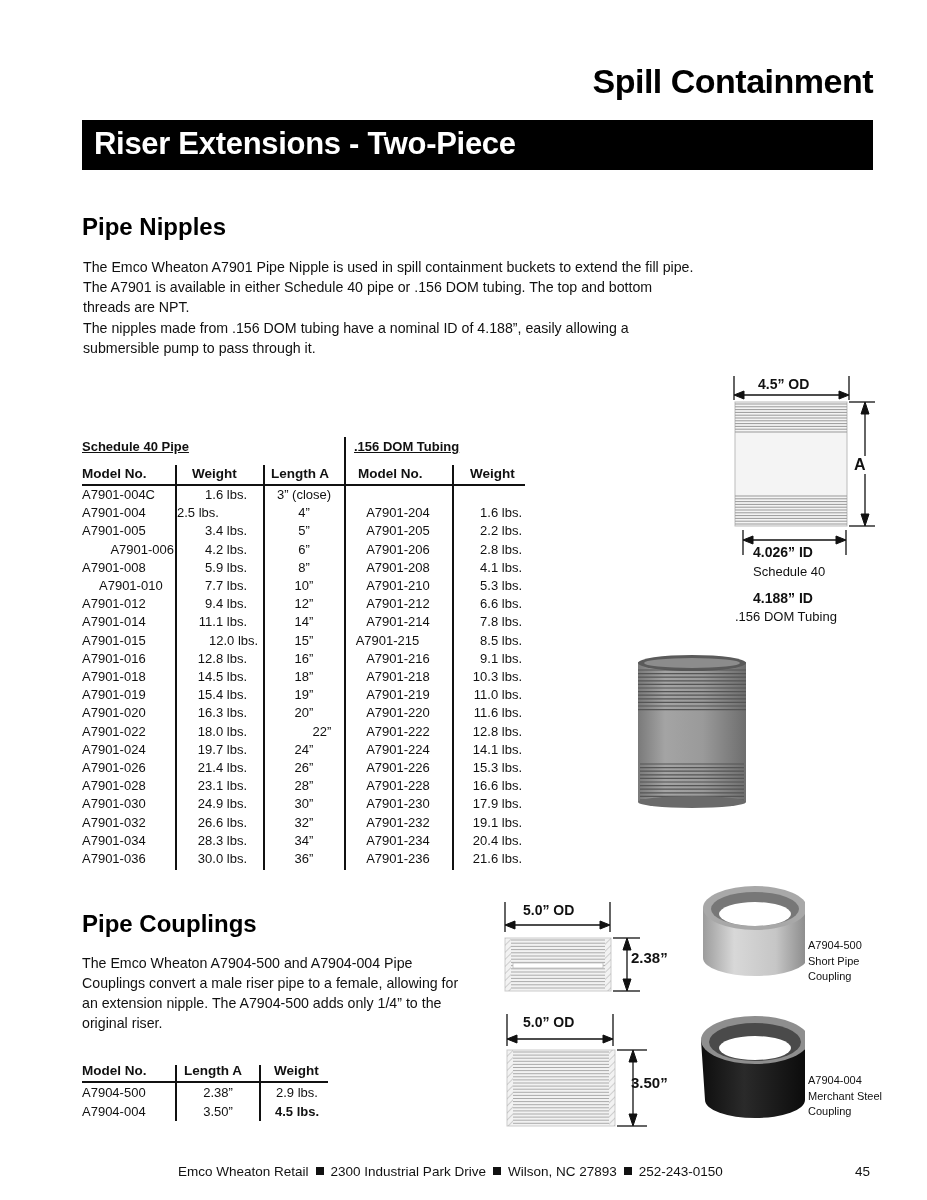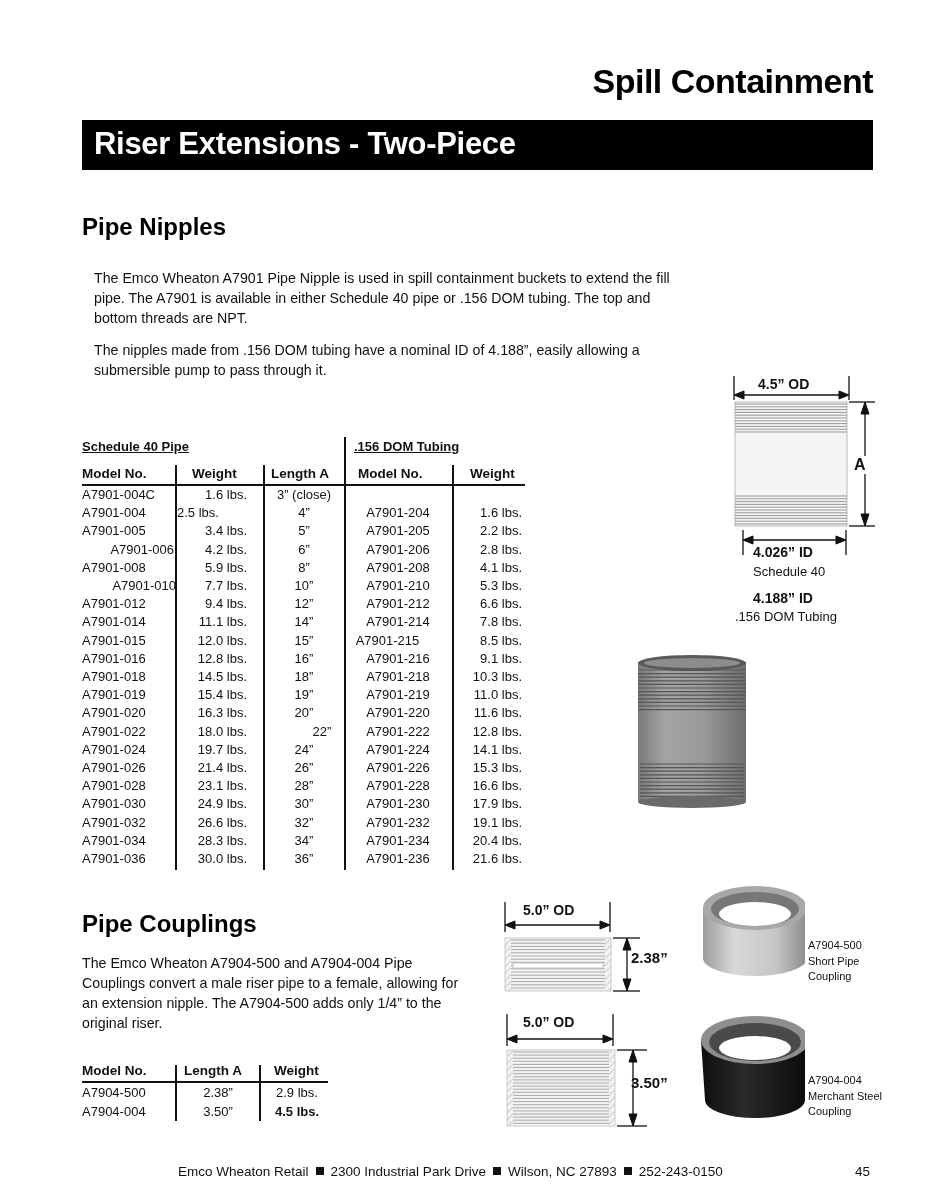--- a/index.html
+++ b/index.html
@@ -6,21 +6,21 @@
   html, body { width: 927px; height: 1200px; background: #fff; overflow: hidden; }
   body { position: relative; font-family: "Liberation Sans", "DejaVu Sans", sans-serif; color: #111; }
   .abs { position: absolute; }
 
   .page-heading { right: 54px; top: 62px; font-size: 34px; font-weight: bold; letter-spacing: -0.5px; color: #000; }
   .banner { left: 82px; top: 120px; width: 791px; height: 50px; background: #000; }
   .banner-title { position: absolute; left: 12px; top: 6px; font-size: 31px; font-weight: bold; color: #fff; letter-spacing: -0.3px; }
 
   .section-title { font-size: 24px; font-weight: bold; color: #000; }
   .para { font-size: 14.2px; line-height: 20px; color: #111; }
-  .para p { margin: 12px; }
+  .para p { margin: 1px; }
 
   
   .tbl { font-size: 13px; color: #111; }
   .tbl .grp { font-weight: bold; text-decoration: underline; font-size: 13px; }
   .tbl-row { position: absolute; left: 0; height: 18.2px; width: 440px; }
   .cell { position: absolute; top: 0; white-space: nowrap; }
   .hdr { font-weight: bold; font-size: 13.5px; }
   .vline { position: absolute; width: 1.6px; background: #111; }
   .hline { position: absolute; height: 1.6px; background: #111; }
 
@@ -93,21 +93,21 @@
         <div class="cell" style="left: 372px; width: 68px; text-align: right;">2.8 lbs.</div>
       </div>
       <div class="tbl-row" style="top: 122.8px;">
         <div class="cell" style="left: 0px; width: 92px; text-align: left;">A7901-008</div>
         <div class="cell" style="left: 95px; width: 70px; text-align: right;">5.9 lbs.</div>
         <div class="cell" style="left: 183px; width: 78px; text-align: center;">8”</div>
         <div class="cell" style="left: 264px; width: 104px; text-align: center;">A7901-208</div>
         <div class="cell" style="left: 372px; width: 68px; text-align: right;">4.1 lbs.</div>
       </div>
       <div class="tbl-row" style="top: 141px;">
-        <div class="cell" style="left: 2px; width: 92px; text-align: right;">A7901-010</div>
+        <div class="cell" style="left: 17px; width: 92px; text-align: left;">A7901-010</div>
         <div class="cell" style="left: 95px; width: 70px; text-align: right;">7.7 lbs.</div>
         <div class="cell" style="left: 183px; width: 78px; text-align: center;">10”</div>
         <div class="cell" style="left: 264px; width: 104px; text-align: center;">A7901-210</div>
         <div class="cell" style="left: 372px; width: 68px; text-align: right;">5.3 lbs.</div>
       </div>
       <div class="tbl-row" style="top: 159.2px;">
         <div class="cell" style="left: 0px; width: 92px; text-align: left;">A7901-012</div>
         <div class="cell" style="left: 95px; width: 70px; text-align: right;">9.4 lbs.</div>
         <div class="cell" style="left: 183px; width: 78px; text-align: center;">12”</div>
         <div class="cell" style="left: 264px; width: 104px; text-align: center;">A7901-212</div>
@@ -115,21 +115,21 @@
       </div>
       <div class="tbl-row" style="top: 177.4px;">
         <div class="cell" style="left: 0px; width: 92px; text-align: left;">A7901-014</div>
         <div class="cell" style="left: 95px; width: 70px; text-align: right;">11.1 lbs.</div>
         <div class="cell" style="left: 183px; width: 78px; text-align: center;">14”</div>
         <div class="cell" style="left: 264px; width: 104px; text-align: center;">A7901-214</div>
         <div class="cell" style="left: 372px; width: 68px; text-align: right;">7.8 lbs.</div>
       </div>
       <div class="tbl-row" style="top: 195.6px;">
         <div class="cell" style="left: 0px; width: 92px; text-align: left;">A7901-015</div>
-        <div class="cell" style="left: 95px; width: 70px; text-align: right;">12.0 lbs.</div>
+        <div class="cell" style="left: 95px; width: 70px; text-align: left; padding-left: 32px;">12.0 lbs.</div>
         <div class="cell" style="left: 183px; width: 78px; text-align: center;">15”</div>
         <div class="cell" style="left: 248px; width: 104px; text-align: center; padding-left: 11px;">A7901-215</div>
         <div class="cell" style="left: 372px; width: 68px; text-align: right;">8.5 lbs.</div>
       </div>
       <div class="tbl-row" style="top: 213.8px;">
         <div class="cell" style="left: 0px; width: 92px; text-align: left;">A7901-016</div>
         <div class="cell" style="left: 95px; width: 70px; text-align: right;">12.8 lbs.</div>
         <div class="cell" style="left: 183px; width: 78px; text-align: center;">16”</div>
         <div class="cell" style="left: 264px; width: 104px; text-align: center;">A7901-216</div>
         <div class="cell" style="left: 372px; width: 68px; text-align: right;">9.1 lbs.</div>

